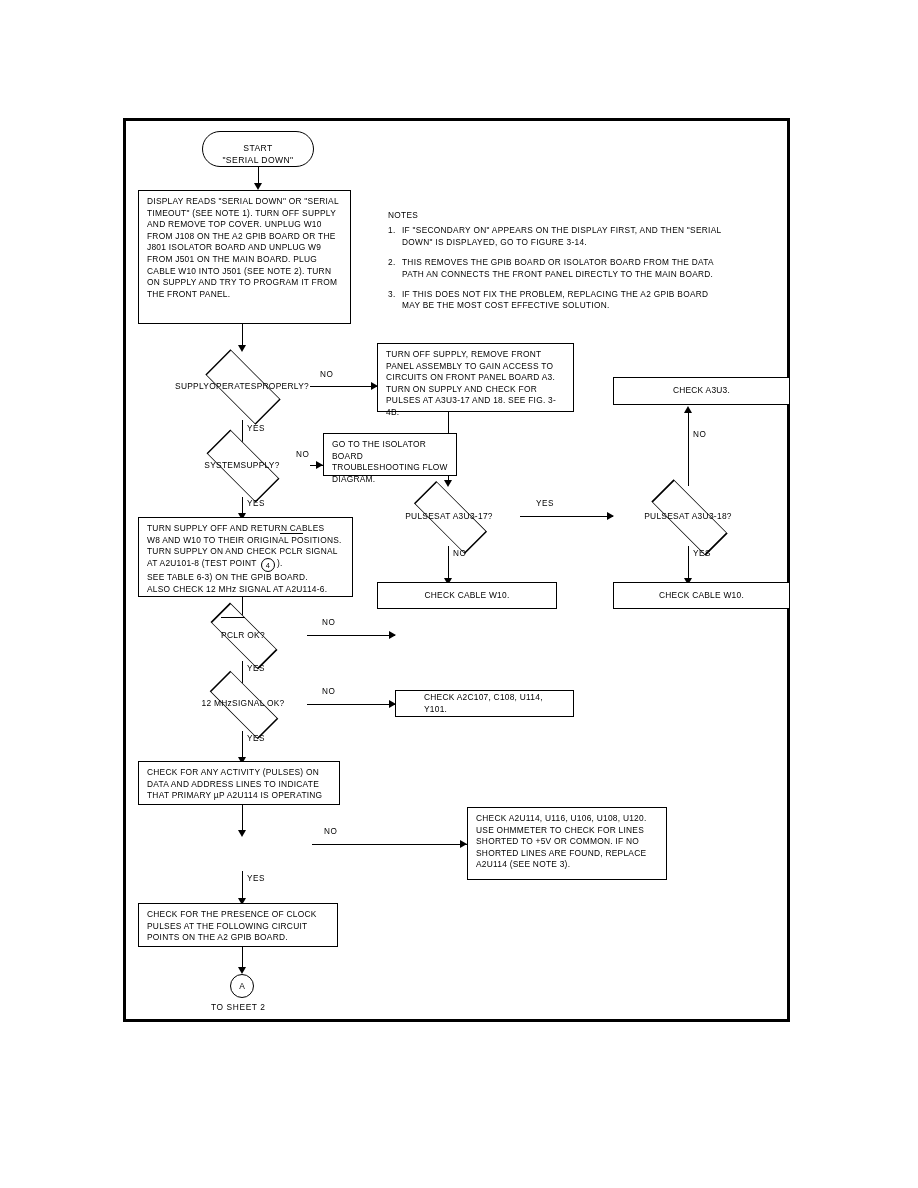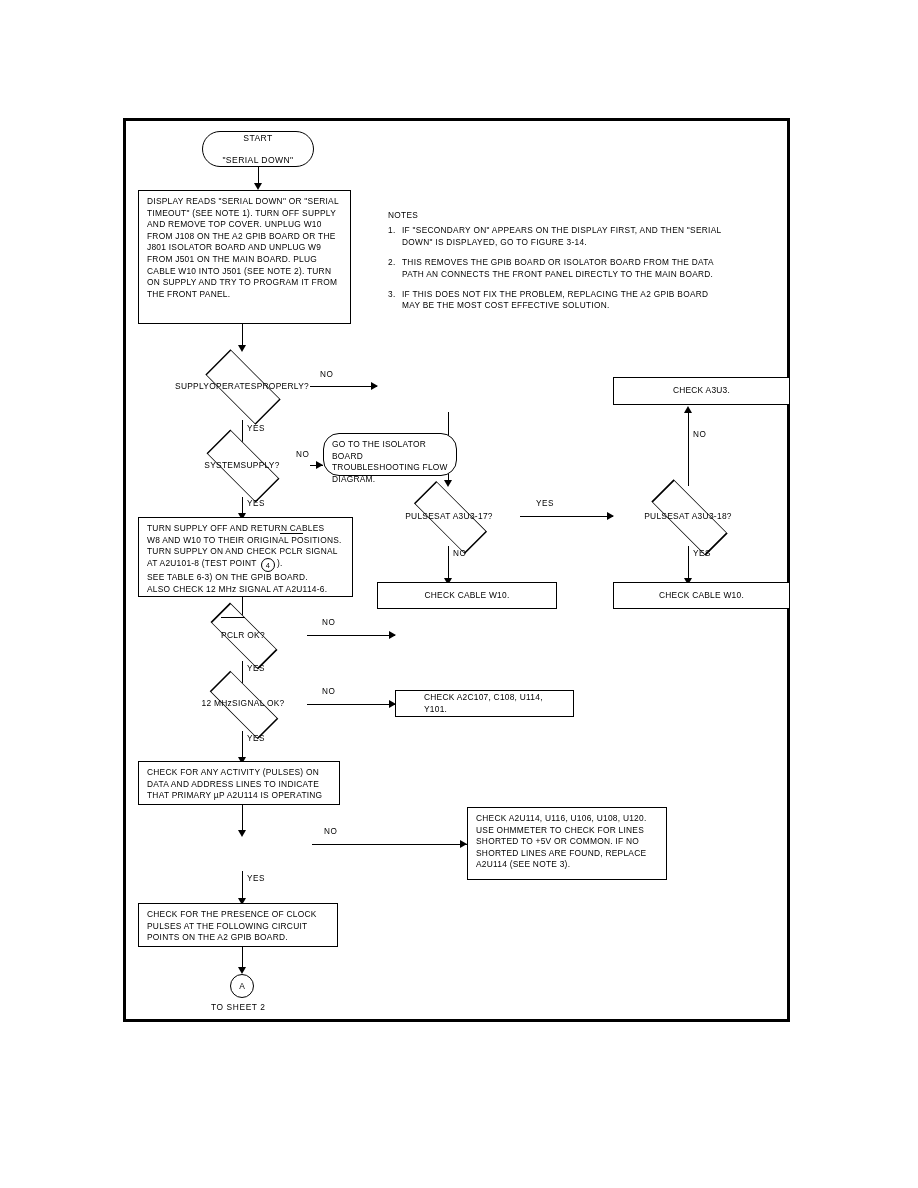--- a/index.html
+++ b/index.html
@@ -62,21 +62,21 @@
   }
 
   
   .term {
     border: 1.8px solid #000;
     border-radius: 22px;
     background: #fff;
     display: flex;
     flex-direction: column;
     align-items: center;
-    justify-content: space-between;
+    justify-content: flex-end;
     font-size: 8.6px;
     line-height: 12px;
     letter-spacing: 0.4px;
   }
 
   
   .dec {
     position: absolute;
   }
   .dec .dshape {
@@ -254,25 +254,28 @@
     </div>
 
     <div class="hline" style="left:184px; top:344px; width:13px;"></div>
     <div class="arrow-r" style="left:190px; top:340px;"></div>
     <div class="elabel" style="left:170px; top:329px;">NO</div>
 
     <div class="vline" style="left:116px; top:376px; height:22px;"></div>
     <div class="arrow-d" style="left:111.5px; top:392px;"></div>
     <div class="elabel" style="left:121px; top:378px;">YES</div>
 
+    <div class="node proc" style="left:251px; top:222px; width:197px; height:69px;">
+      <span>TURN OFF SUPPLY, REMOVE FRONT PANEL ASSEMBLY TO GAIN ACCESS TO CIRCUITS ON FRONT PANEL BOARD A3. TURN ON SUPPLY AND CHECK FOR PULSES AT A3U3-17 AND 18. SEE FIG. 3-4B.</span>
+    </div>
 
     <div class="vline" style="left:322px; top:291px; height:73px;"></div>
     <div class="arrow-d" style="left:317.5px; top:359px;"></div>
 
-    <div class="node proc" style="left:197px; top:312px; width:134px; height:43px;border-radius:16px;">
+    <div class="node proc" style="left:197px; top:312px; width:134px; height:43px;">
       <span>GO TO THE ISOLATOR BOARD TROUBLESHOOTING FLOW DIAGRAM.</span>
     </div>
 
     <div class="node proc center" style="left:487px; top:256px; width:177px; height:28px;">
       <span>CHECK A3U3.</span>
     </div>
 
     <div class="dec" style="left:252px; top:365px; width:142px; height:60px;">
       <div class="dshape" style="width:43px; height:43px; margin-left:-21.5px; margin-top:-21.5px; transform: rotate(45deg) scale(1.60,0.70);"></div>
       <div class="dlabel">

